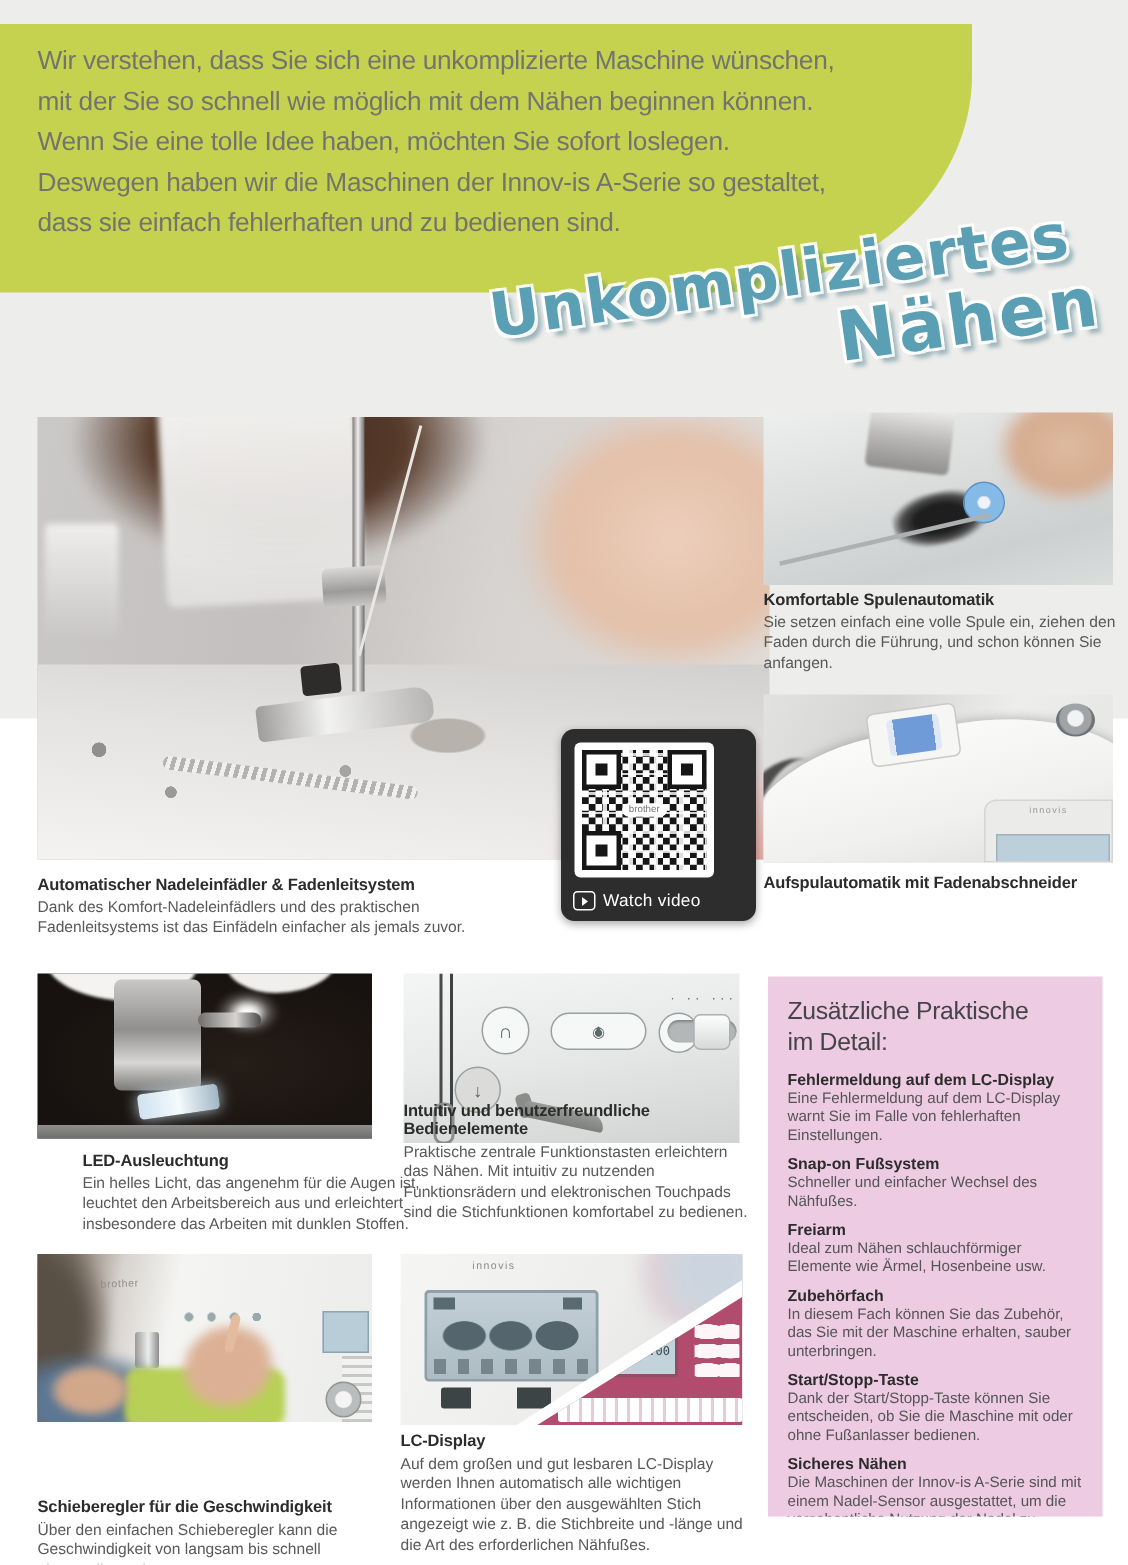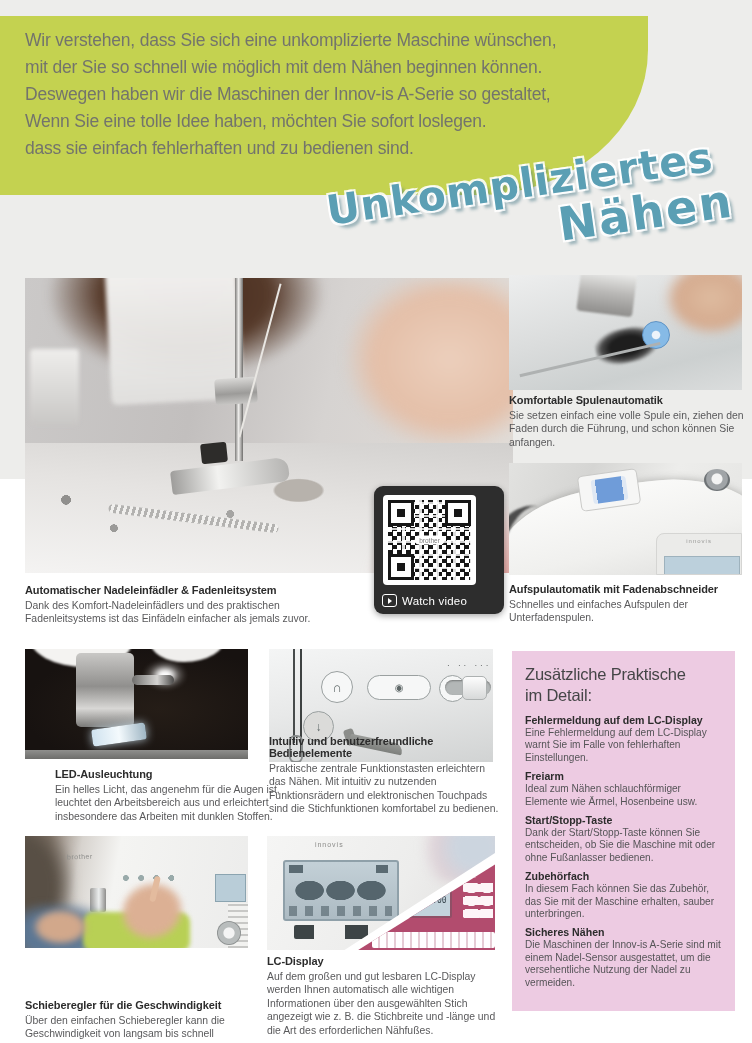--- a/index.html
+++ b/index.html
@@ -226,22 +226,22 @@
 </head>
 <body>
 
 <div id="page">
   <div class="gray-band"></div>
 
   <div class="green-blob">
     <div class="intro">
       <div class="intro-line">Wir verstehen, dass Sie sich eine unkomplizierte Maschine wünschen,</div>
       <div class="intro-line">mit der Sie so schnell wie möglich mit dem Nähen beginnen können.</div>
+      <div class="intro-line">Wenn Sie eine tolle Idee haben, möchten Sie sofort loslegen.</div>
       <div class="intro-line">Deswegen haben wir die Maschinen der Innov-is A-Serie so gestaltet,</div>
-      <div class="intro-line">Wenn Sie eine tolle Idee haben, möchten Sie sofort loslegen.</div>
       <div class="intro-line">dass sie einfach fehlerhaften und zu bedienen sind.</div>
     </div>
   </div>
 
   <div class="headline">
     <div class="hl1">Unkompliziertes</div>
     <div class="hl2">Nähen</div>
   </div>
 
   <div class="photo p-threader">
@@ -301,21 +301,20 @@
     </div>
     <div class="pw-dial"></div>
     <div class="pw-wheel"></div>
     <div class="pw-panel">
       <div class="pw-brand">innovis</div>
       <div class="pw-lcd"></div>
     </div>
   </div>
   <div class="cap c-winder">
     <div class="cap-t">Aufspulautomatik mit Fadenabschneider</div>
-    <div class="cap-b">Schnelles und einfaches Aufspulen der Unterfadenspulen.</div>
   </div>
 
   <div class="cap c-threader">
     <div class="cap-t">Automatischer Nadeleinfädler &amp; Fadenleitsystem</div>
     <div class="cap-b">Dank des Komfort-Nadeleinfädlers und des praktischen Fadenleitsystems ist das Einfädeln einfacher als jemals zuvor.</div>
   </div>
 
   <div class="photo p-led">
     <div class="ld-arm"></div>
     <div class="ld-arm2"></div>
@@ -402,29 +401,33 @@
   <div class="pink-box">
     <div class="pk-title">
       <div>Zusätzliche Praktische</div>
       <div>im Detail:</div>
     </div>
     <div class="pk-item">
       <div class="pk-t">Fehlermeldung auf dem LC-Display</div>
       <div class="pk-b">Eine Fehlermeldung auf dem LC-Display warnt Sie im Falle von fehlerhaften Einstellungen.</div>
     </div>
     <div class="pk-item">
+      <div class="pk-t">Snap-on Fußsystem</div>
+      <div class="pk-b">Schneller und einfacher Wechsel des Nähfußes.</div>
+    </div>
+    <div class="pk-item">
       <div class="pk-t">Freiarm</div>
       <div class="pk-b">Ideal zum Nähen schlauchförmiger Elemente wie Ärmel, Hosenbeine usw.</div>
     </div>
     <div class="pk-item">
+      <div class="pk-t">Zubehörfach</div>
+      <div class="pk-b">In diesem Fach können Sie das Zubehör, das Sie mit der Maschine erhalten, sauber unterbringen.</div>
+    </div>
+    <div class="pk-item">
       <div class="pk-t">Start/Stopp-Taste</div>
       <div class="pk-b">Dank der Start/Stopp-Taste können Sie entscheiden, ob Sie die Maschine mit oder ohne Fußanlasser bedienen.</div>
     </div>
     <div class="pk-item">
-      <div class="pk-t">Zubehörfach</div>
-      <div class="pk-b">In diesem Fach können Sie das Zubehör, das Sie mit der Maschine erhalten, sauber unterbringen.</div>
-    </div>
-    <div class="pk-item">
       <div class="pk-t">Sicheres Nähen</div>
       <div class="pk-b">Die Maschinen der Innov-is A-Serie sind mit einem Nadel-Sensor ausgestattet, um die versehentliche Nutzung der Nadel zu vermeiden.</div>
     </div>
   </div>
 </div>
 
 </body></html>

